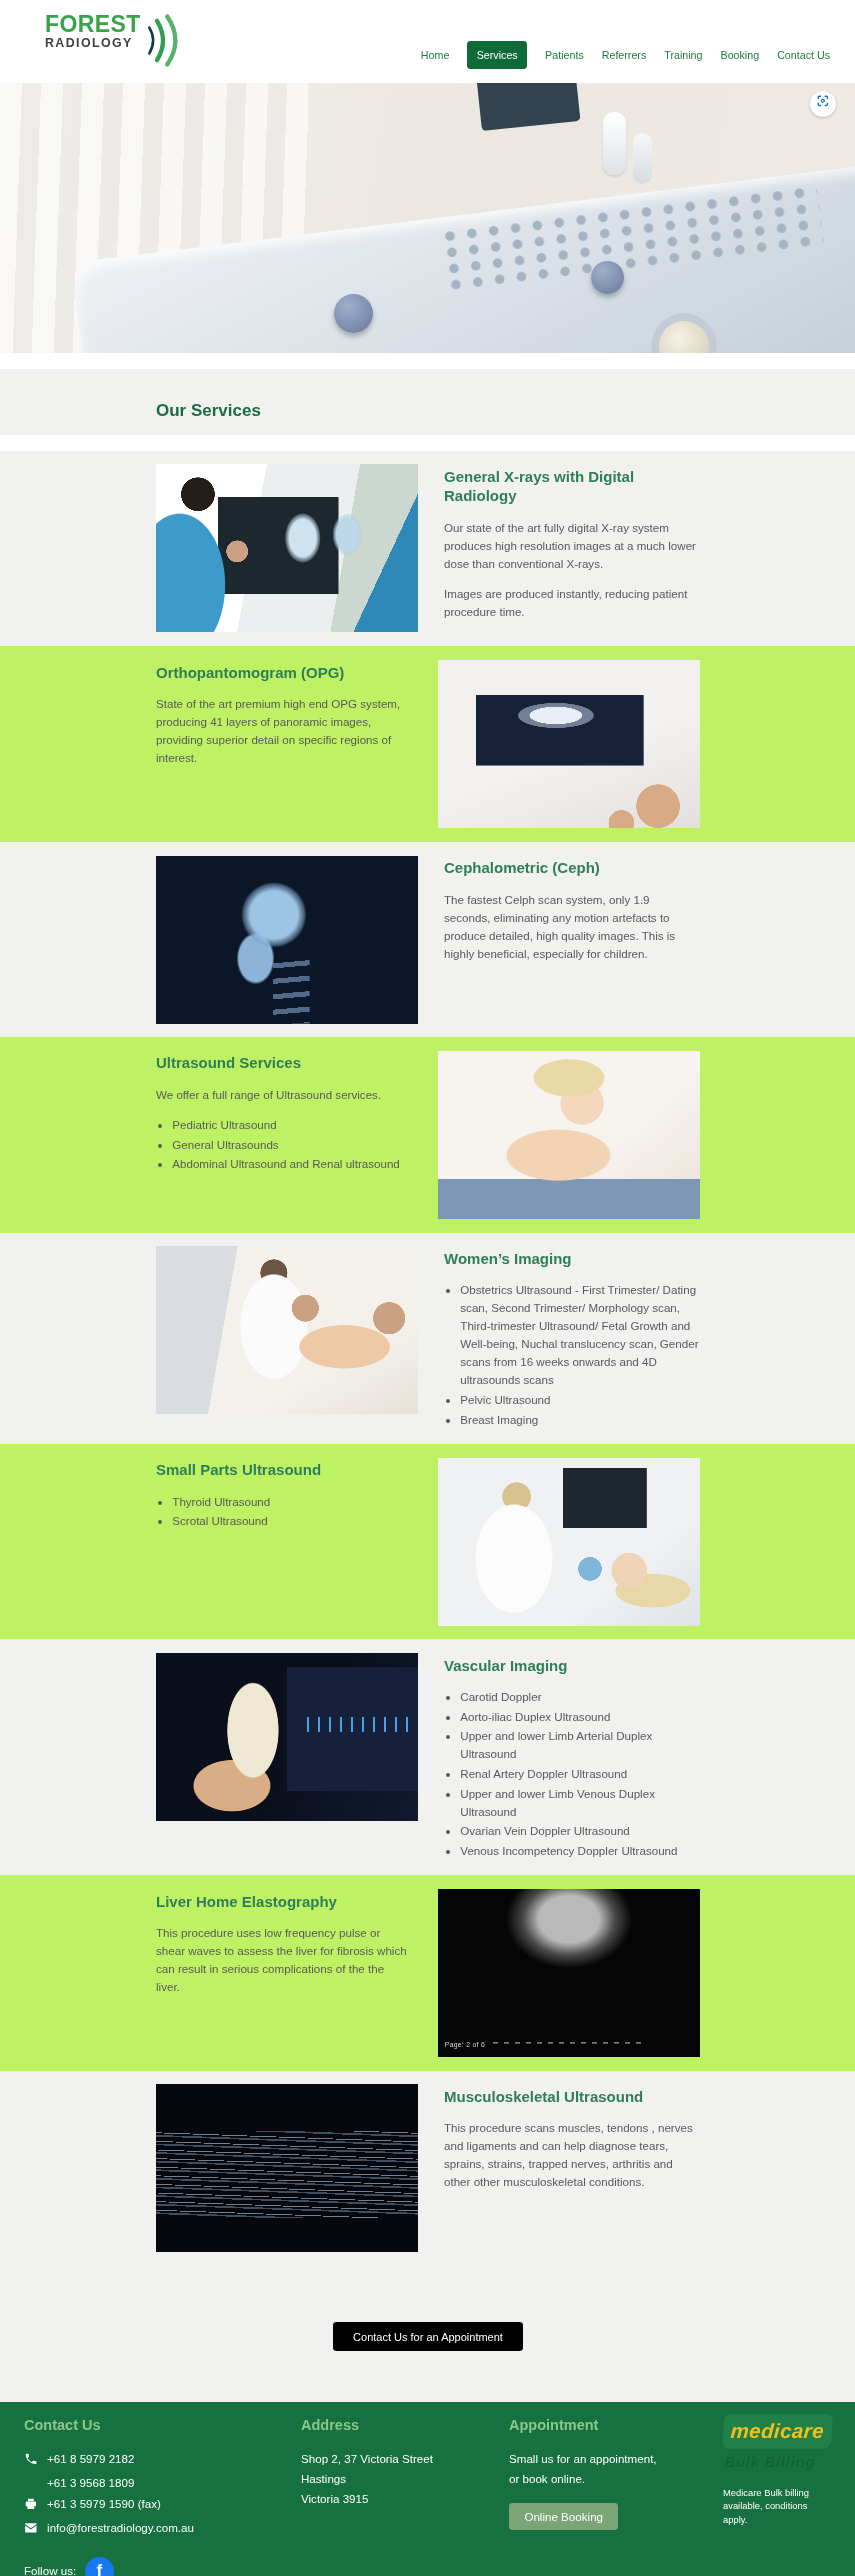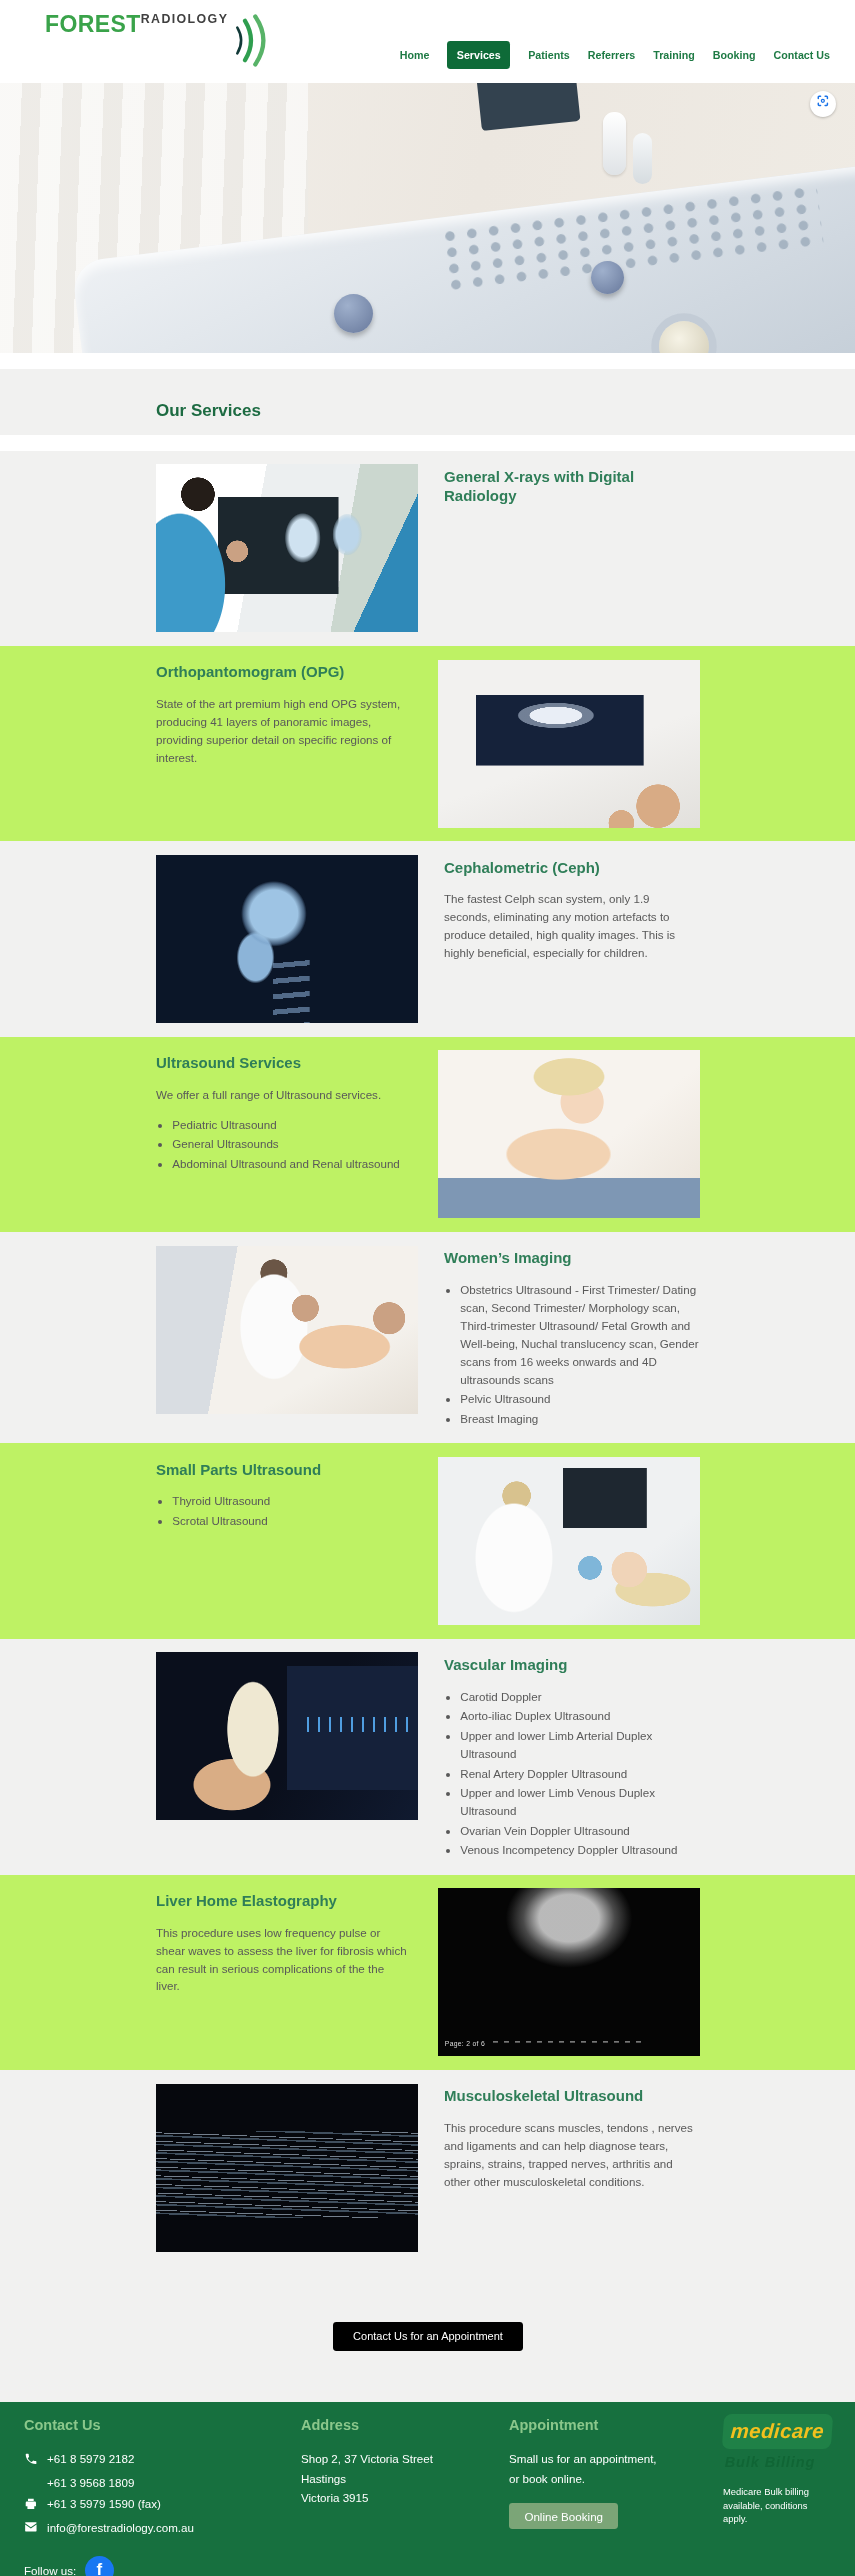--- a/index.html
+++ b/index.html
@@ -7,25 +7,25 @@
   body {
     width:856px; margin:0 auto;
     font-family:"Liberation Sans", sans-serif;
     color:#595959; font-size:11.6px; line-height:1.55;
   }
   .page { width:856px; position:relative; background:#fff; }
 
   
   .header { position:relative; height:83px; background:#fff; }
   .logo { position:absolute; left:45px; top:12px; display:flex; align-items:flex-start; }
-  .logo-text { display:flex; flex-direction:row; }
+  .logo-text { display:flex; flex-direction:column; }
   .logo-line1 { font-size:23px; font-weight:bold; color:#3aa34a; letter-spacing:0.4px; line-height:1.05; }
   .logo-line2 { font-size:12.4px; font-weight:bold; color:#404040; letter-spacing:1.4px; line-height:1.2; }
   .logo-arcs { margin-left:3.4px; margin-top:1.7px; }
-  .main-nav { position:absolute; right:26px; bottom:13.7px; display:flex; align-items:center; gap:18px;font-weight:bold; }
+  .main-nav { position:absolute; right:26px; bottom:13.7px; display:flex; align-items:center; gap:18px; }
   .nav-link { font-size:10.7px; color:#1e7a44; text-decoration:none; cursor:pointer; white-space:nowrap; }
   .nav-link.active { background:#0e6b38; color:#fff; padding:6px 9.4px; border-radius:3.4px; }
 
   
   .hero { position:relative; height:270px; overflow:hidden;
     background:linear-gradient(100deg,#f4f1ec 0%,#ece7e0 55%,#efebe4 100%); }
   .hero-curtain { position:absolute; left:0; top:0; width:36%; height:100%;
     background:repeating-linear-gradient(92deg,#fbfbfa 0 22px,#eceae6 22px 41px); opacity:.75; }
   .hero-monitor { position:absolute; left:56%; top:-10.3px; width:99px; height:53px;
     background:#33424f; transform:rotate(-6deg); border-radius:4.3px; }
@@ -220,20 +220,24 @@
   <main>
     <div class="services-wrap">
       <h2 class="services-heading">Our Services</h2>
     </div>
     <div id="service-rows">
   <section class="row">
     <div class="row-inner">
       <div class="media img-xray-review"></div>
       <div class="copy">
         <h3 class="svc-title">General X-rays with Digital Radiology</h3>
+        <div class="svc-body">
+                <p>Our state of the art fully digital X-ray system produces high resolution images at a much lower dose than conventional X-rays.</p>
+                <p>Images are produced instantly, reducing patient procedure time.</p>
+              </div>
       </div>
     </div>
   </section>
 
   <section class="row alt">
     <div class="row-inner flip">
       <div class="media img-opg-film"></div>
       <div class="copy">
         <h3 class="svc-title">Orthopantomogram (OPG)</h3>
         <div class="svc-body">

